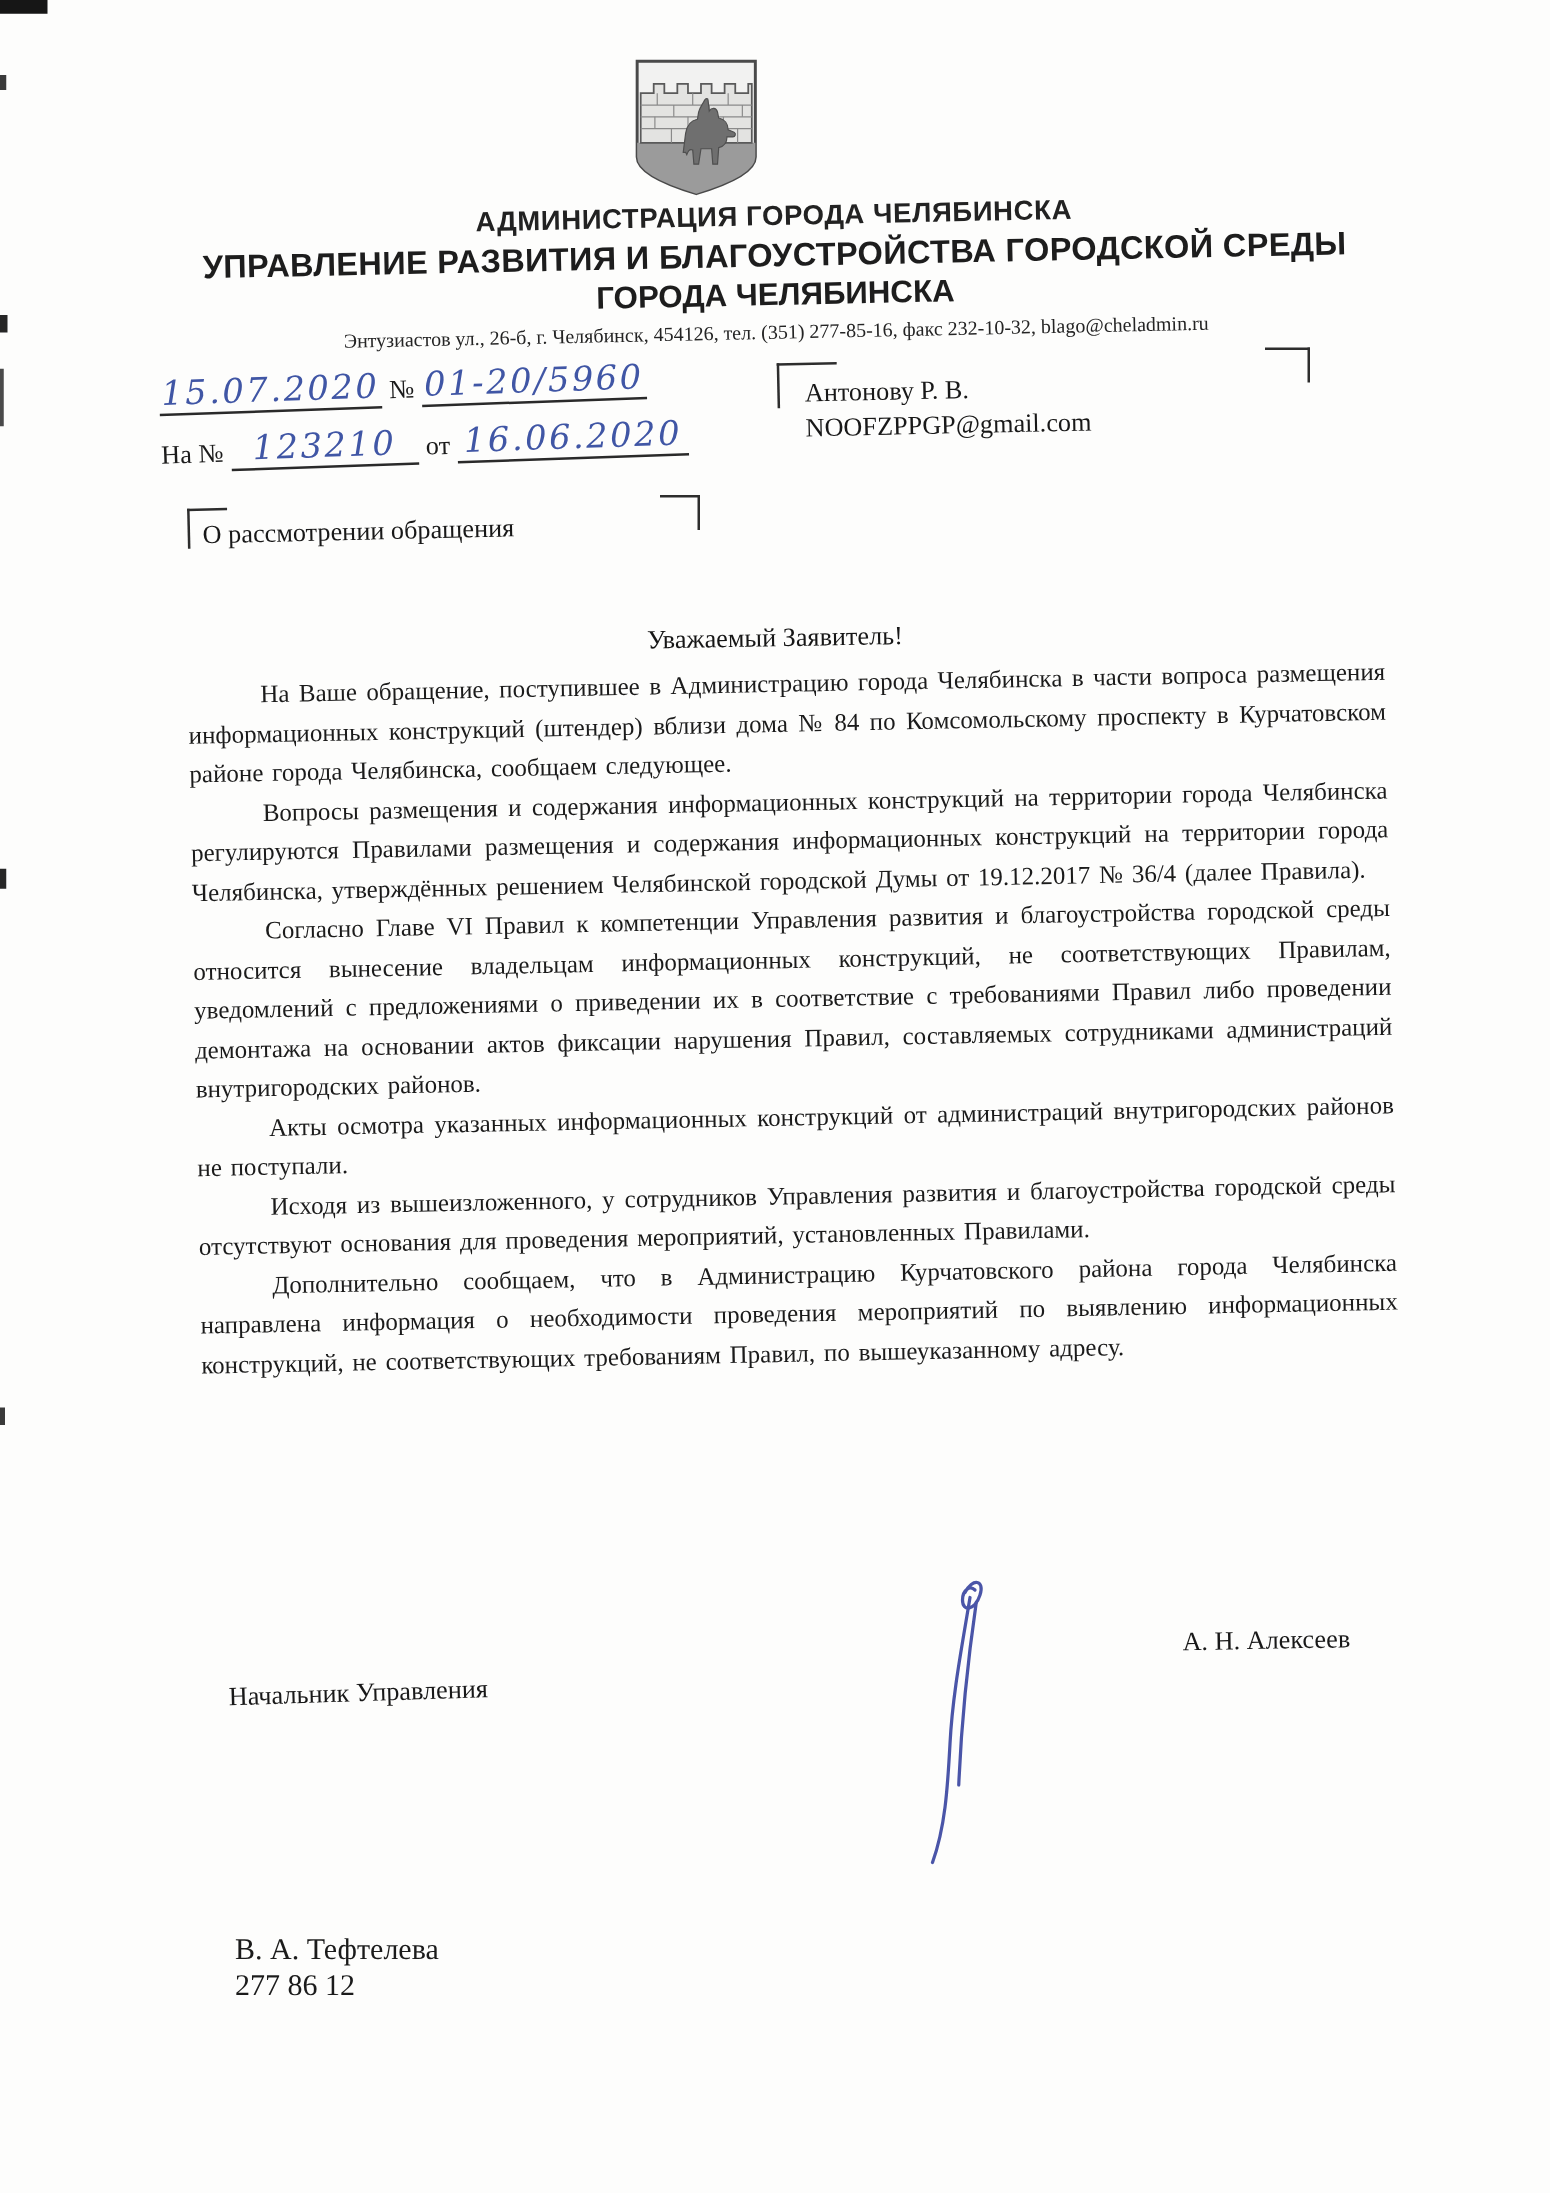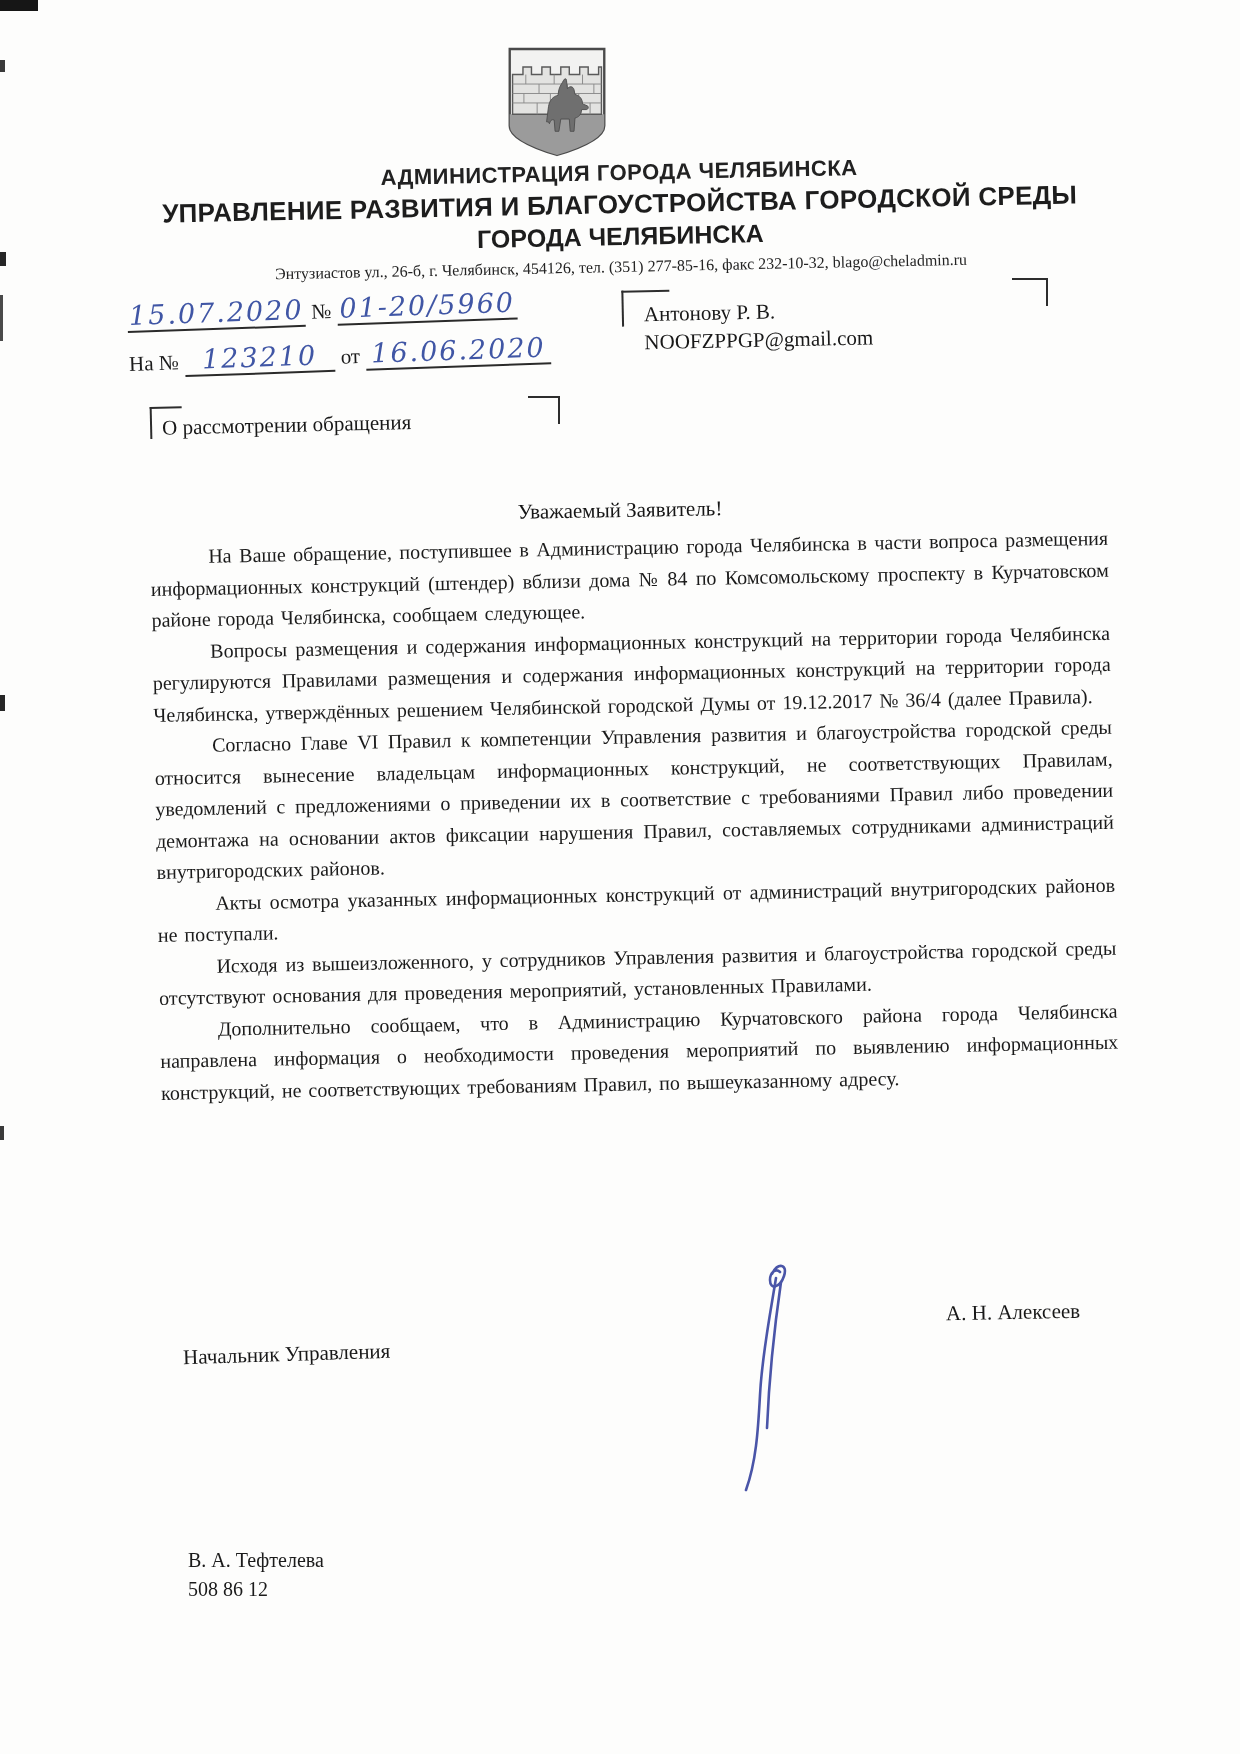--- a/index.html
+++ b/index.html
@@ -64,21 +64,21 @@
         transform:rotate(-1.15deg);transform-origin:left top;}
   .para{margin:0;font-size:20px;line-height:31.5px;text-align:justify;
         text-indent:58px;word-spacing:2px;color:#1b1b1b;}
   
   .signer-name{position:absolute;right:160px;top:1300px;font-size:21px;
                transform:rotate(-1deg);color:#181818;}
   .signer-pos{position:absolute;left:183px;top:1342px;font-size:21px;
               transform:rotate(-1.8deg);color:#181818;}
   .signature{position:absolute;left:710px;top:1260px;width:110px;height:238px;}
   
-  .executor{position:absolute;left:188px;top:1546px;font-size:20px;line-height:29px;
+  .executor{position:absolute;left:188px;top:1546px;font-size:24px;line-height:29px;
             color:#1b1b1b;}
 </style>
 </head>
 <body>
 
 <div class="page">
 
   <div class="artifact a1"></div>
   <div class="artifact a2"></div>
   <div class="artifact a3"></div>
@@ -171,16 +171,16 @@
       <g fill="none" stroke="#4a55a8" stroke-width="2.6" stroke-linecap="round">
         <path d="M62,14 C68,2 78,4 74,16 C70,28 60,30 60,20 C60,12 66,8 70,12"></path>
         <path d="M66,18 C60,55 52,95 50,135 C48,172 46,202 36,230"></path>
         <path d="M71,22 C64,70 59,120 57,168"></path>
       </g>
     </svg>
   </div>
 
   <div class="executor">
     <div>В. А. Тефтелева</div>
-    <div>508 86 12</div>
+    <div>277 86 12</div>
   </div>
 
 </div>
 
 </body></html>

